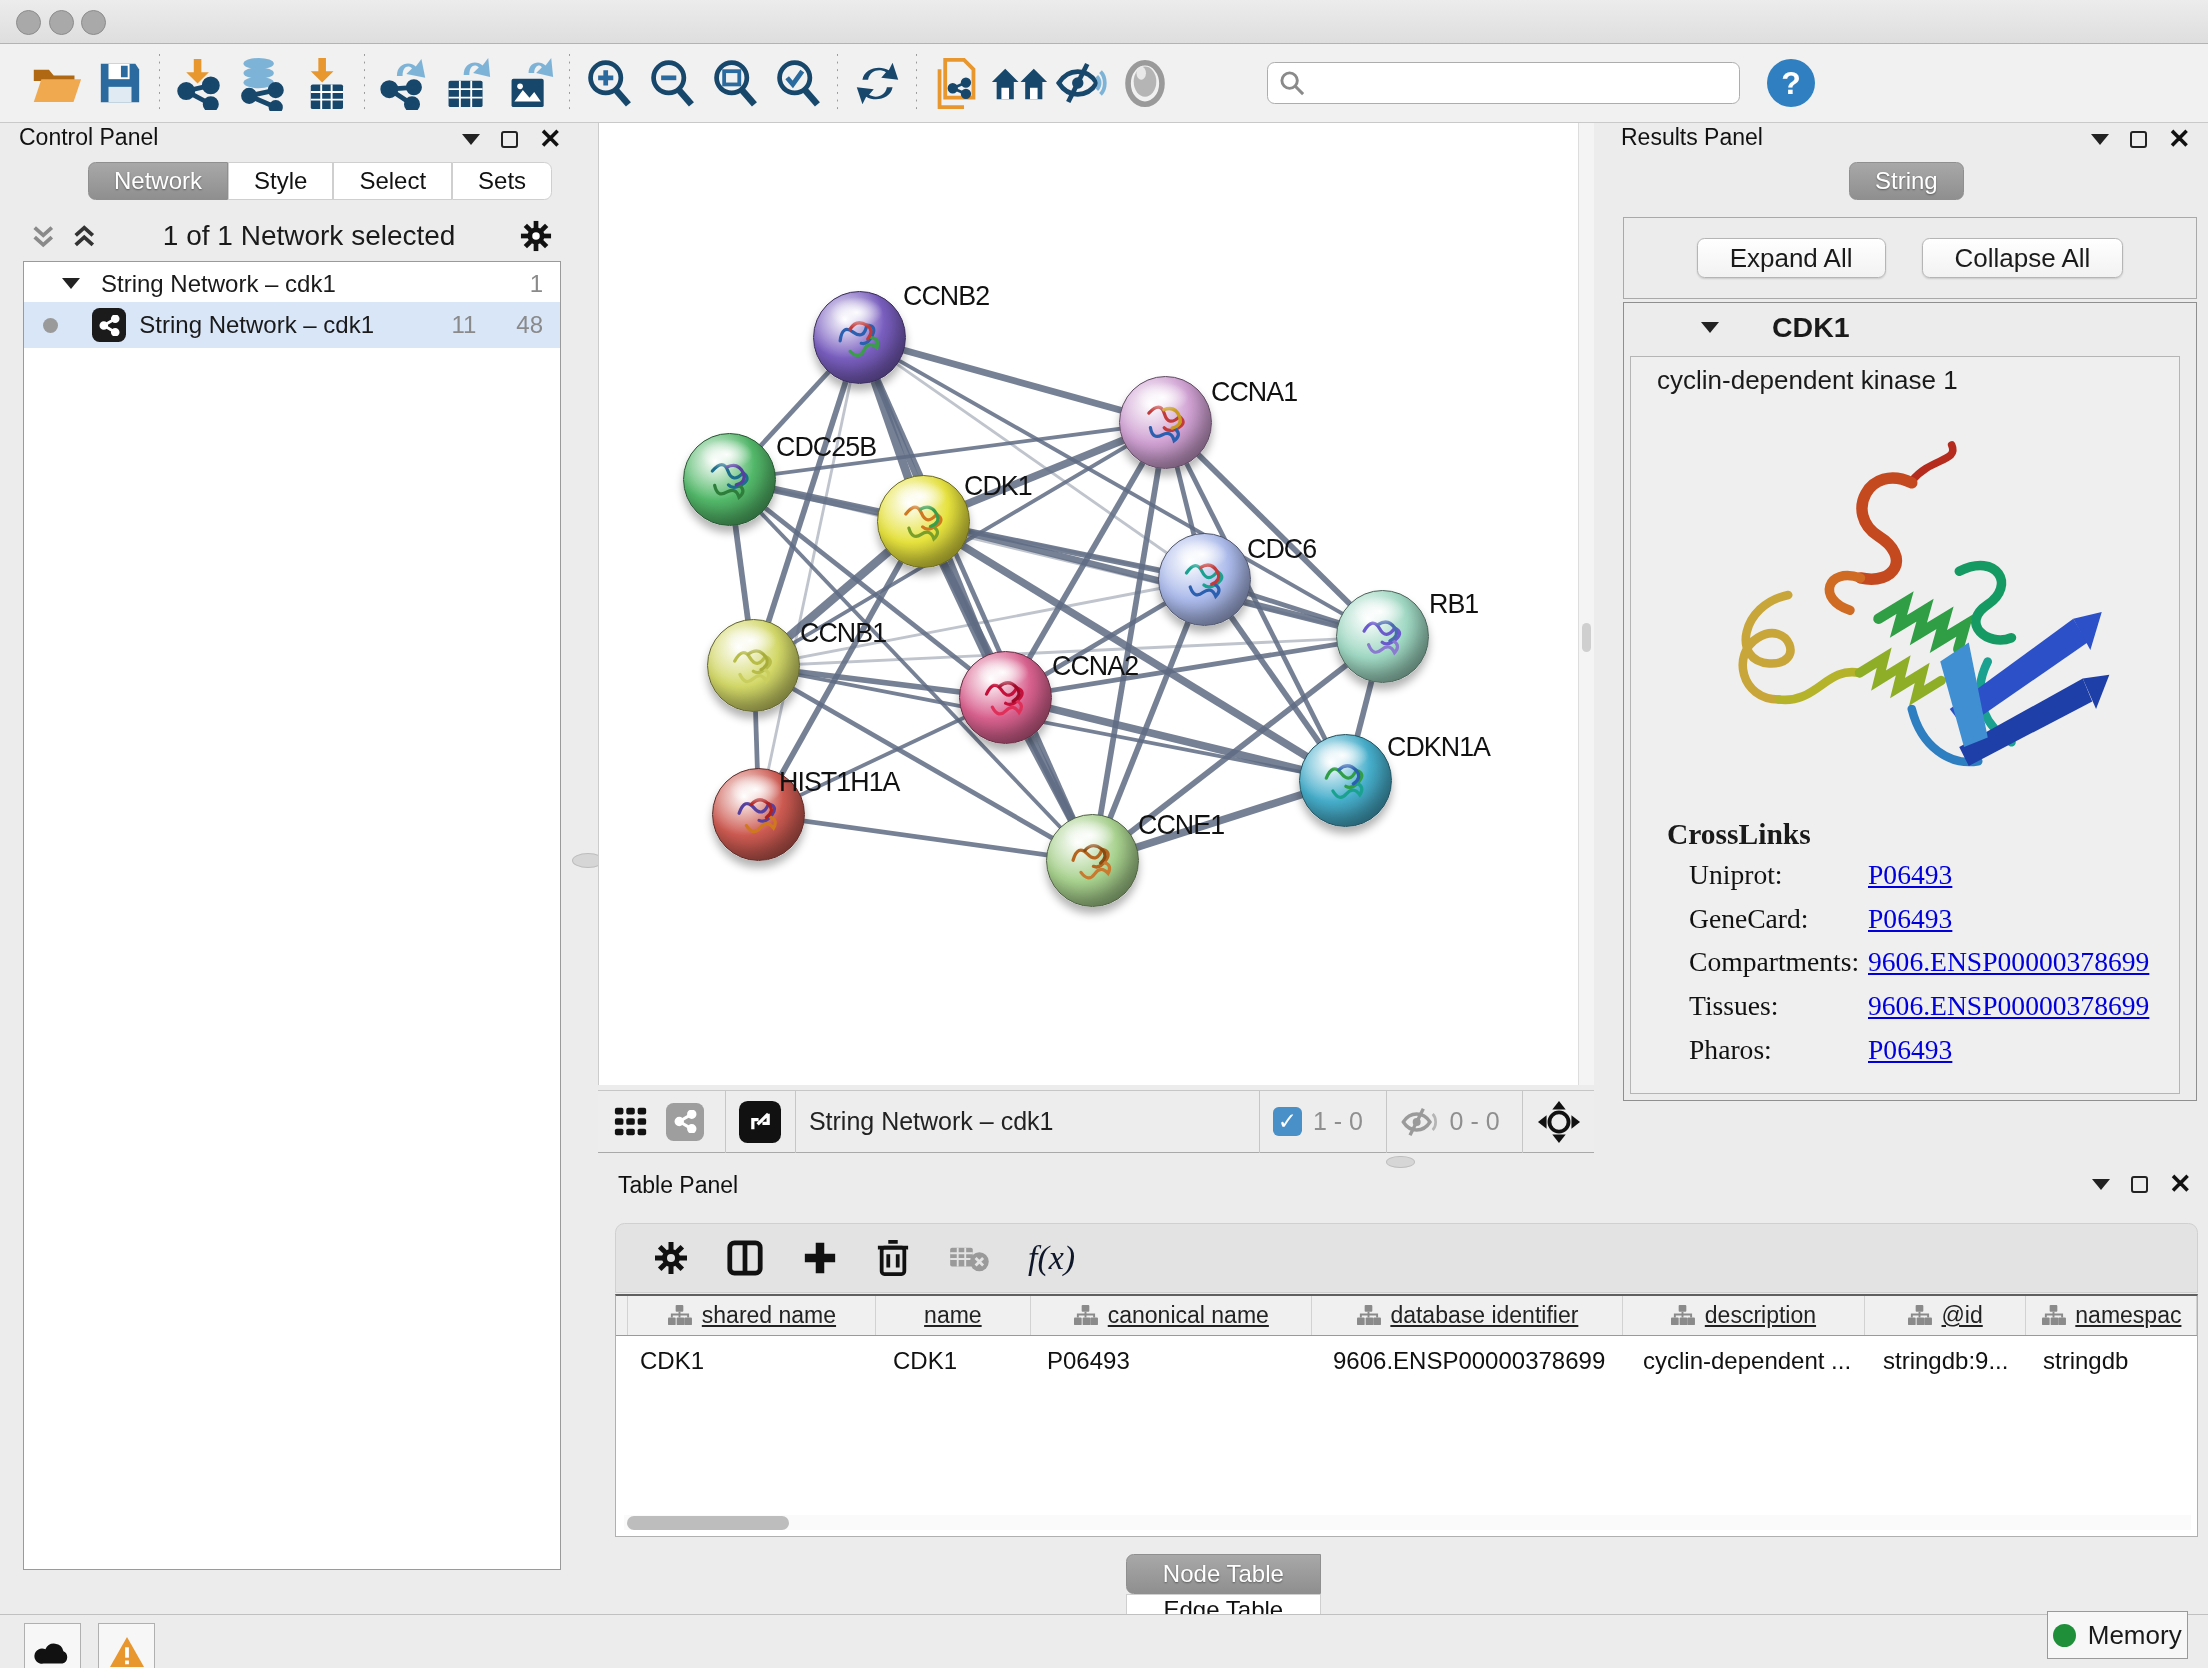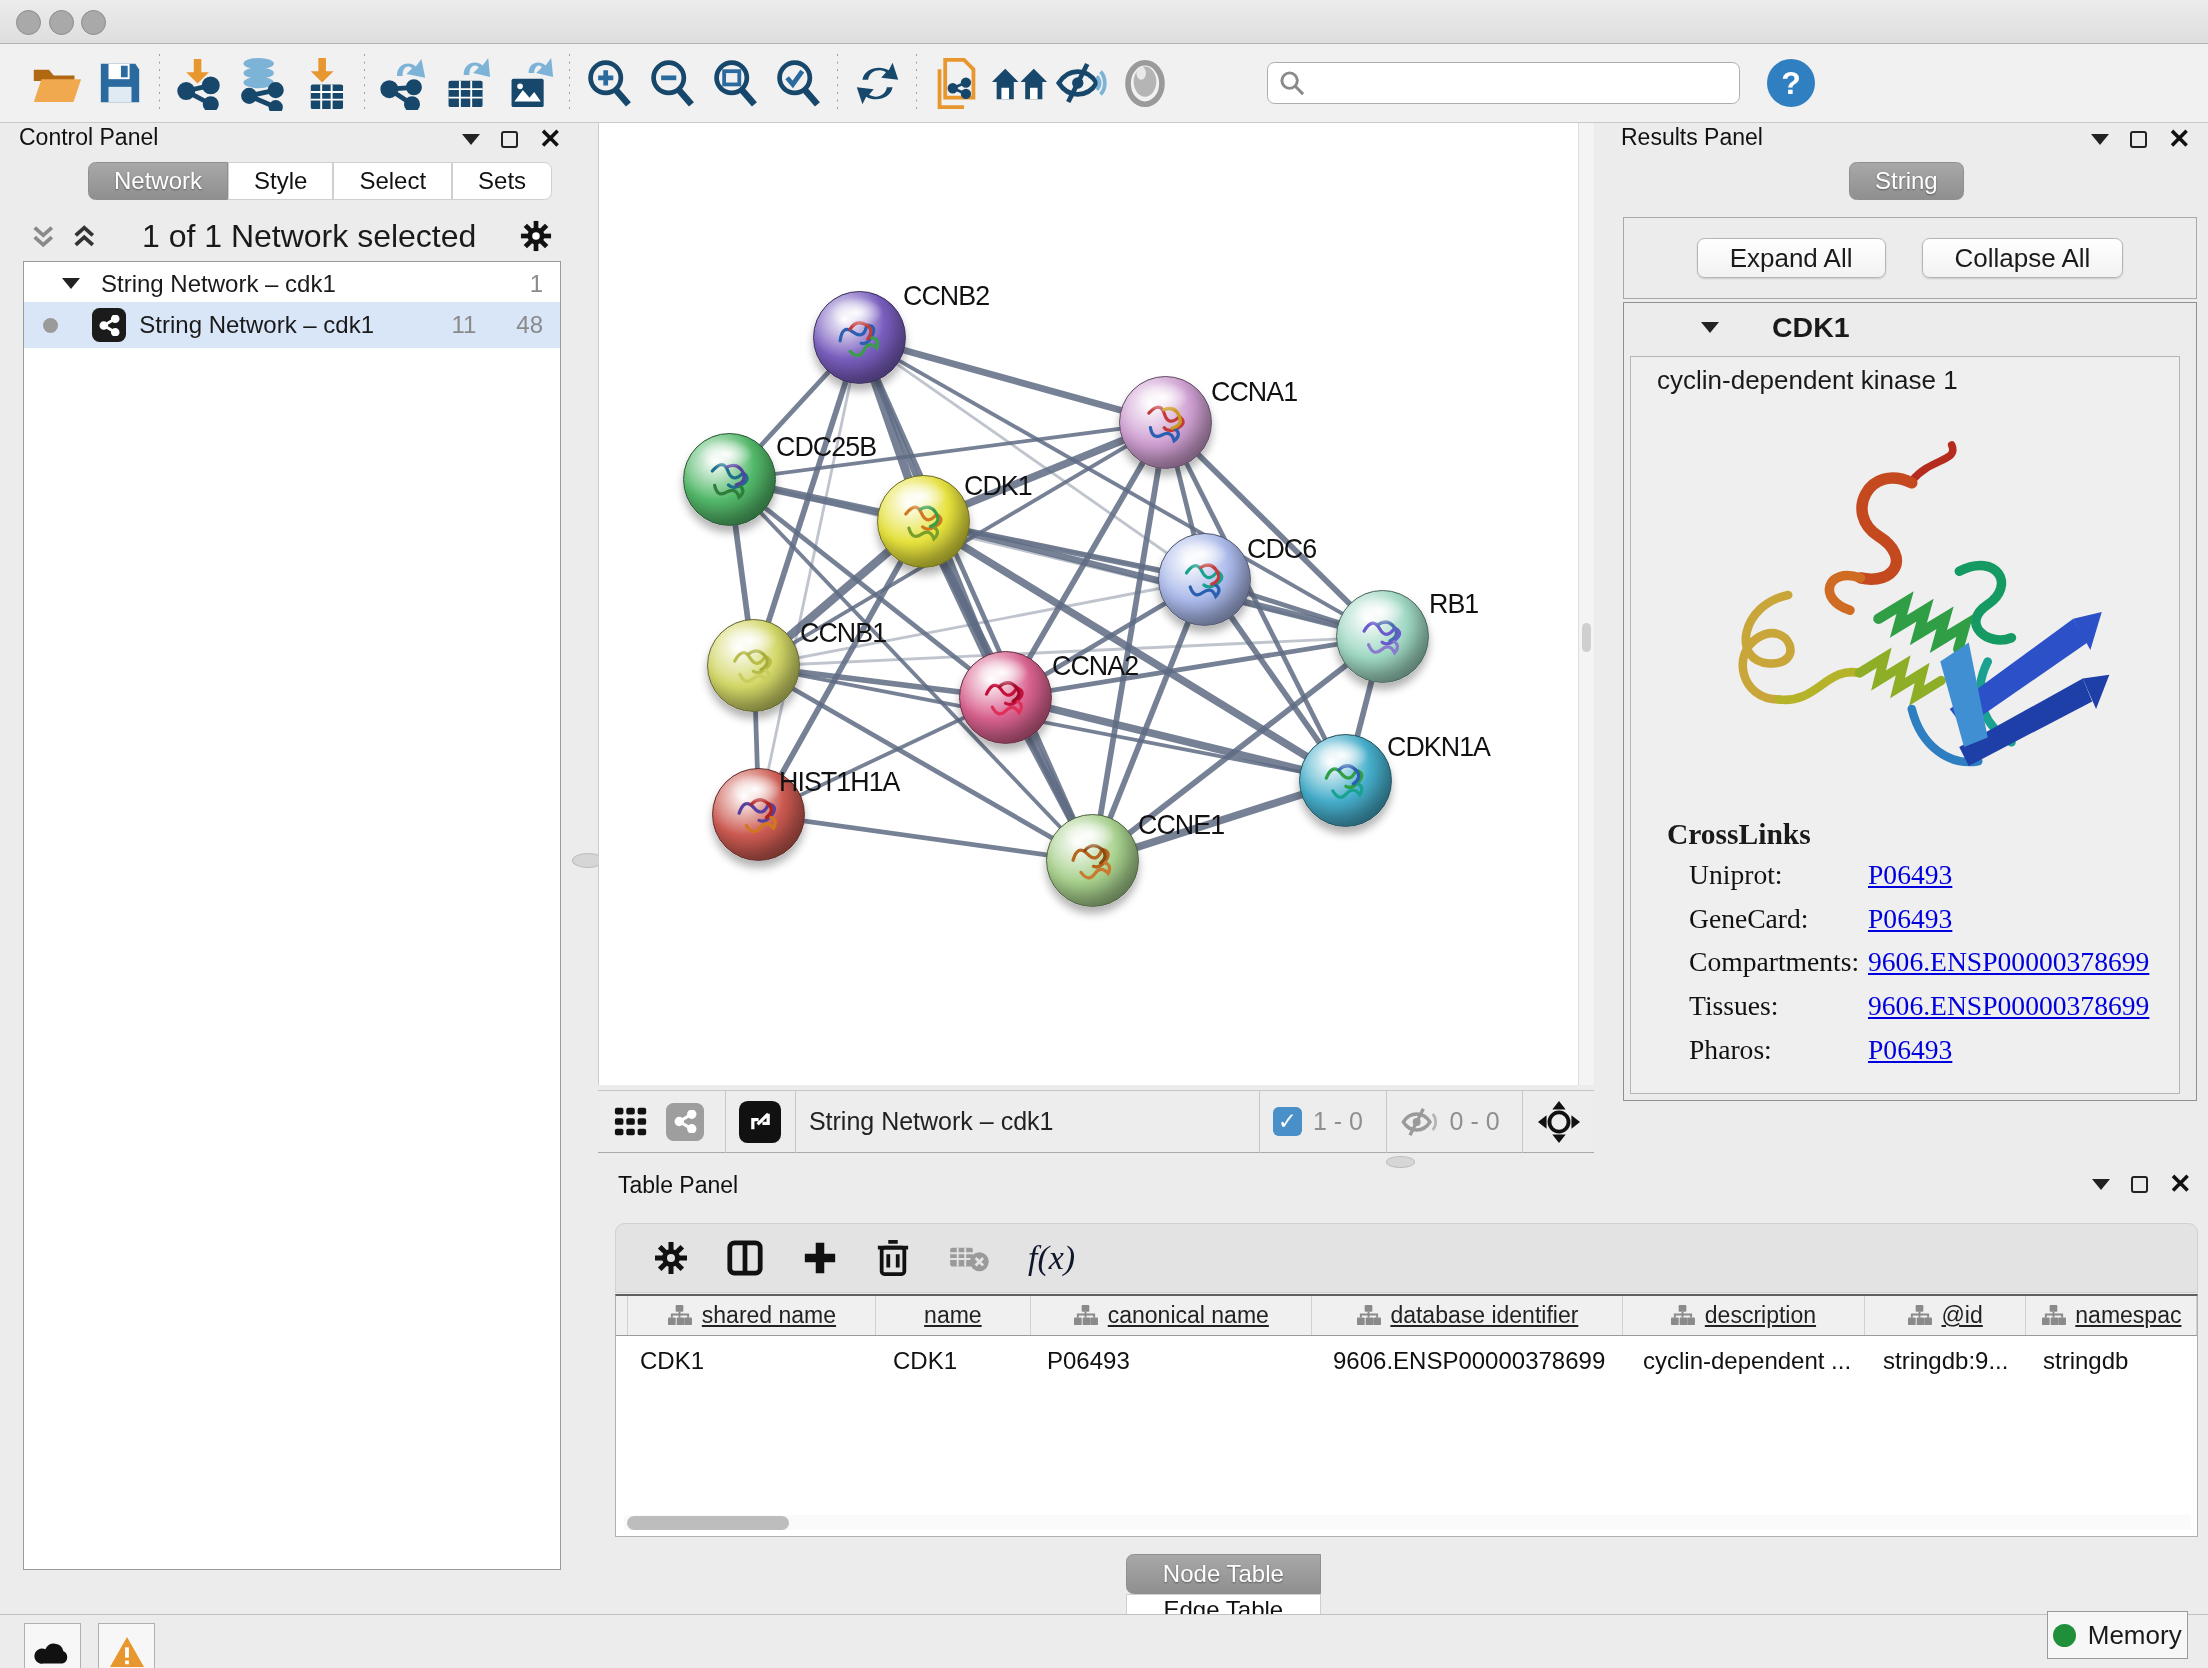--- a/index.html
+++ b/index.html
@@ -38,21 +38,21 @@
     display:flex; align-items:center; justify-content:center; color:#111; }
   .tab:first-child { border-radius:7.6px 0 0 7.6px; }
   .tab:last-child { border-radius:0 7.6px 7.6px 0; }
   .tab.sel { background:linear-gradient(#a8a8a8,#8f8f8f); color:#fff; border-color:#8f8f8f; text-shadow:0 1px 1.9px rgba(0,0,0,.4); }
   .tab.single { border-radius:7.6px; }
 
   
   #cp-title { left:19px; top:124px; }
   #cp-tabs { left:88px; top:162px; }
   #cp-subhead { left:28.5px; top:217px; width:523px; height:38px; display:flex; align-items:center; }
-  #cp-subtext { flex:1; text-align:center; font-size:32px; }
+  #cp-subtext { flex:1; text-align:center; font-size:28px; }
   #cp-tree { left:23px; top:261px; width:538px; height:1309px; background:#fff; border:1px solid #9a9a9a; }
   .tree-row { height:40px; display:flex; align-items:center; font-size:24px; }
   .tree-row .cnt { color:#8a8a8a; }
   #tree-row-coll { padding:3.8px 17px 0 38px; }
   #tree-row-net { background:#d9e6f8; padding:0 17px 0 19px; height:46px; }
   .share-badge { width:34px; height:34px; background:#1b1b1b; border-radius:7.6px; margin:0 13.3px 0 34px;
     display:flex; align-items:center; justify-content:center; }
   .dot-gray { width:15px; height:15px; border-radius:50%; background:#9a9a9a; }
 
   

